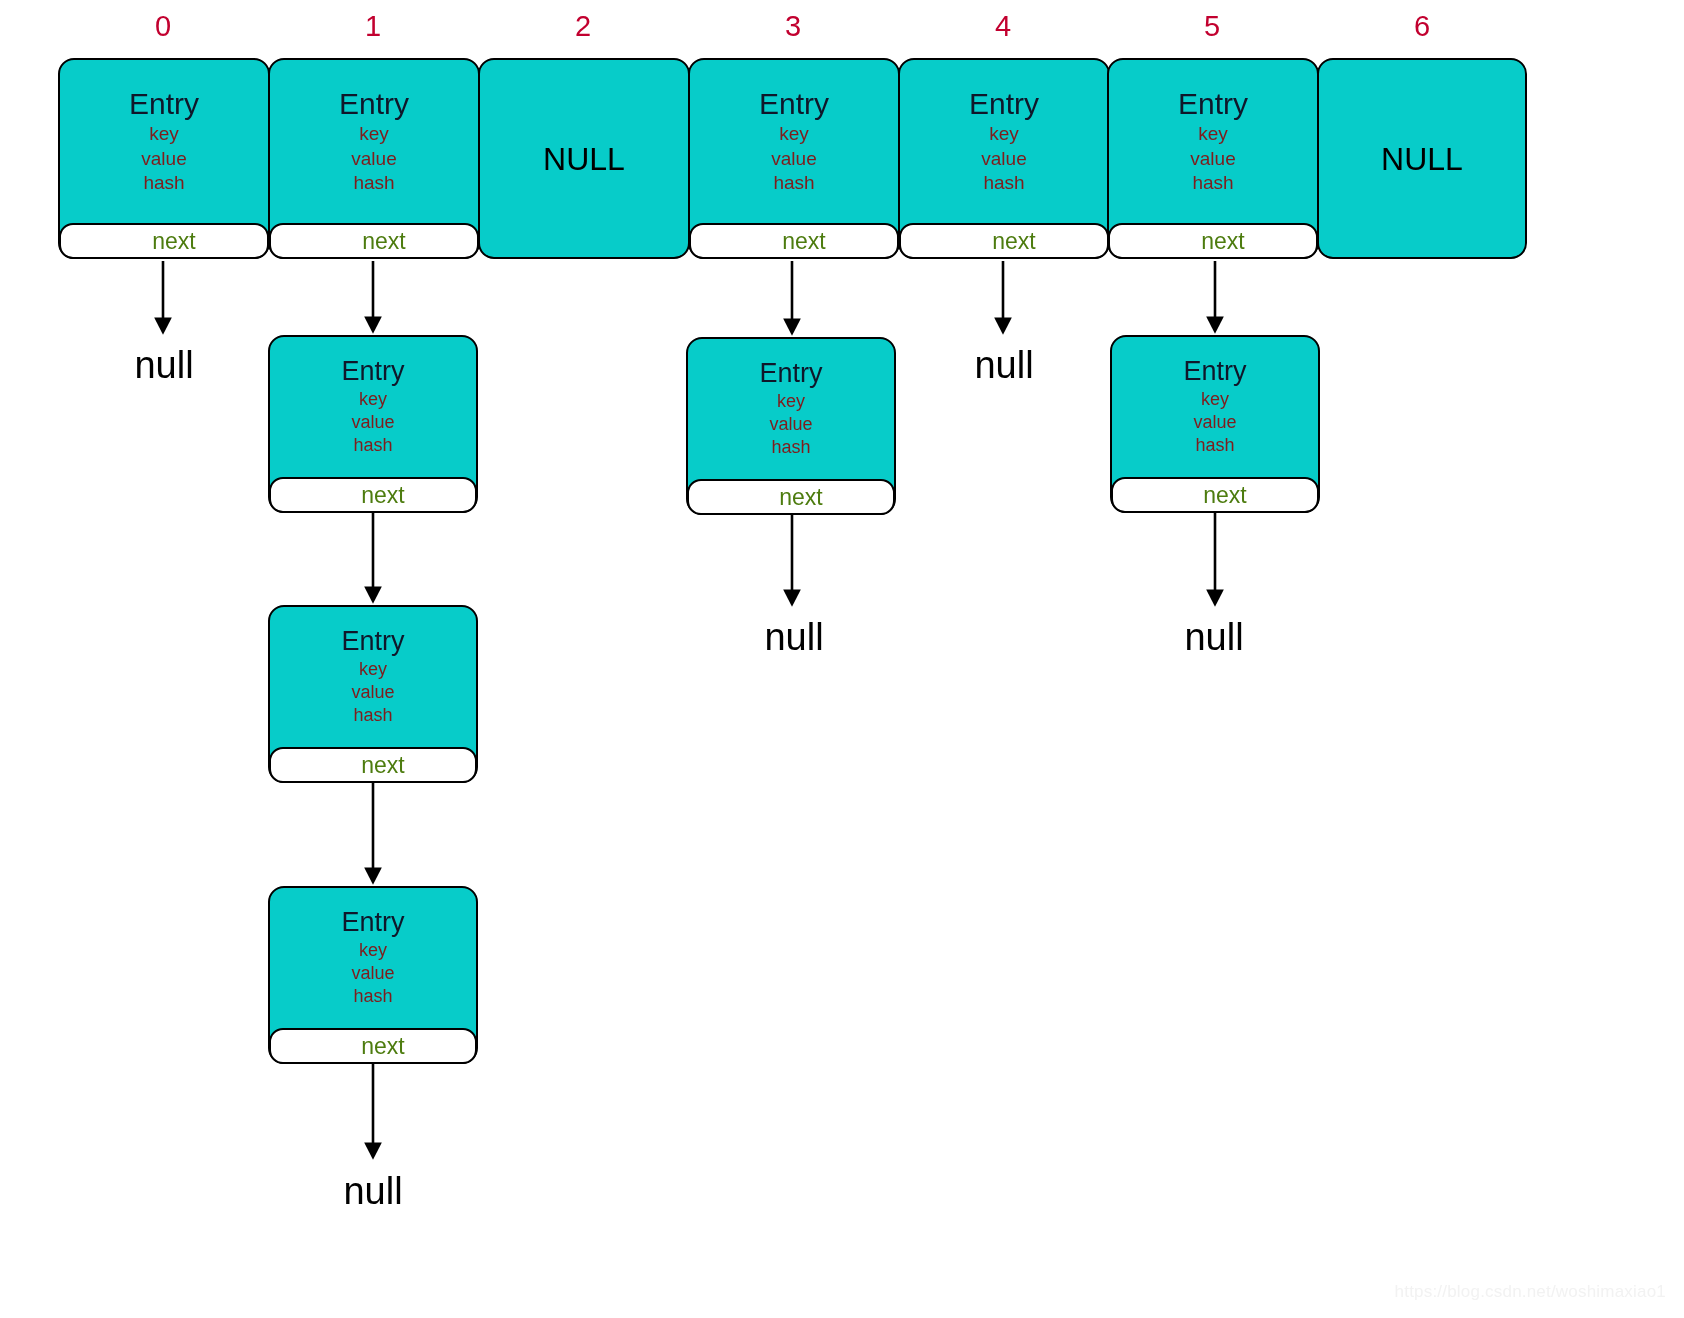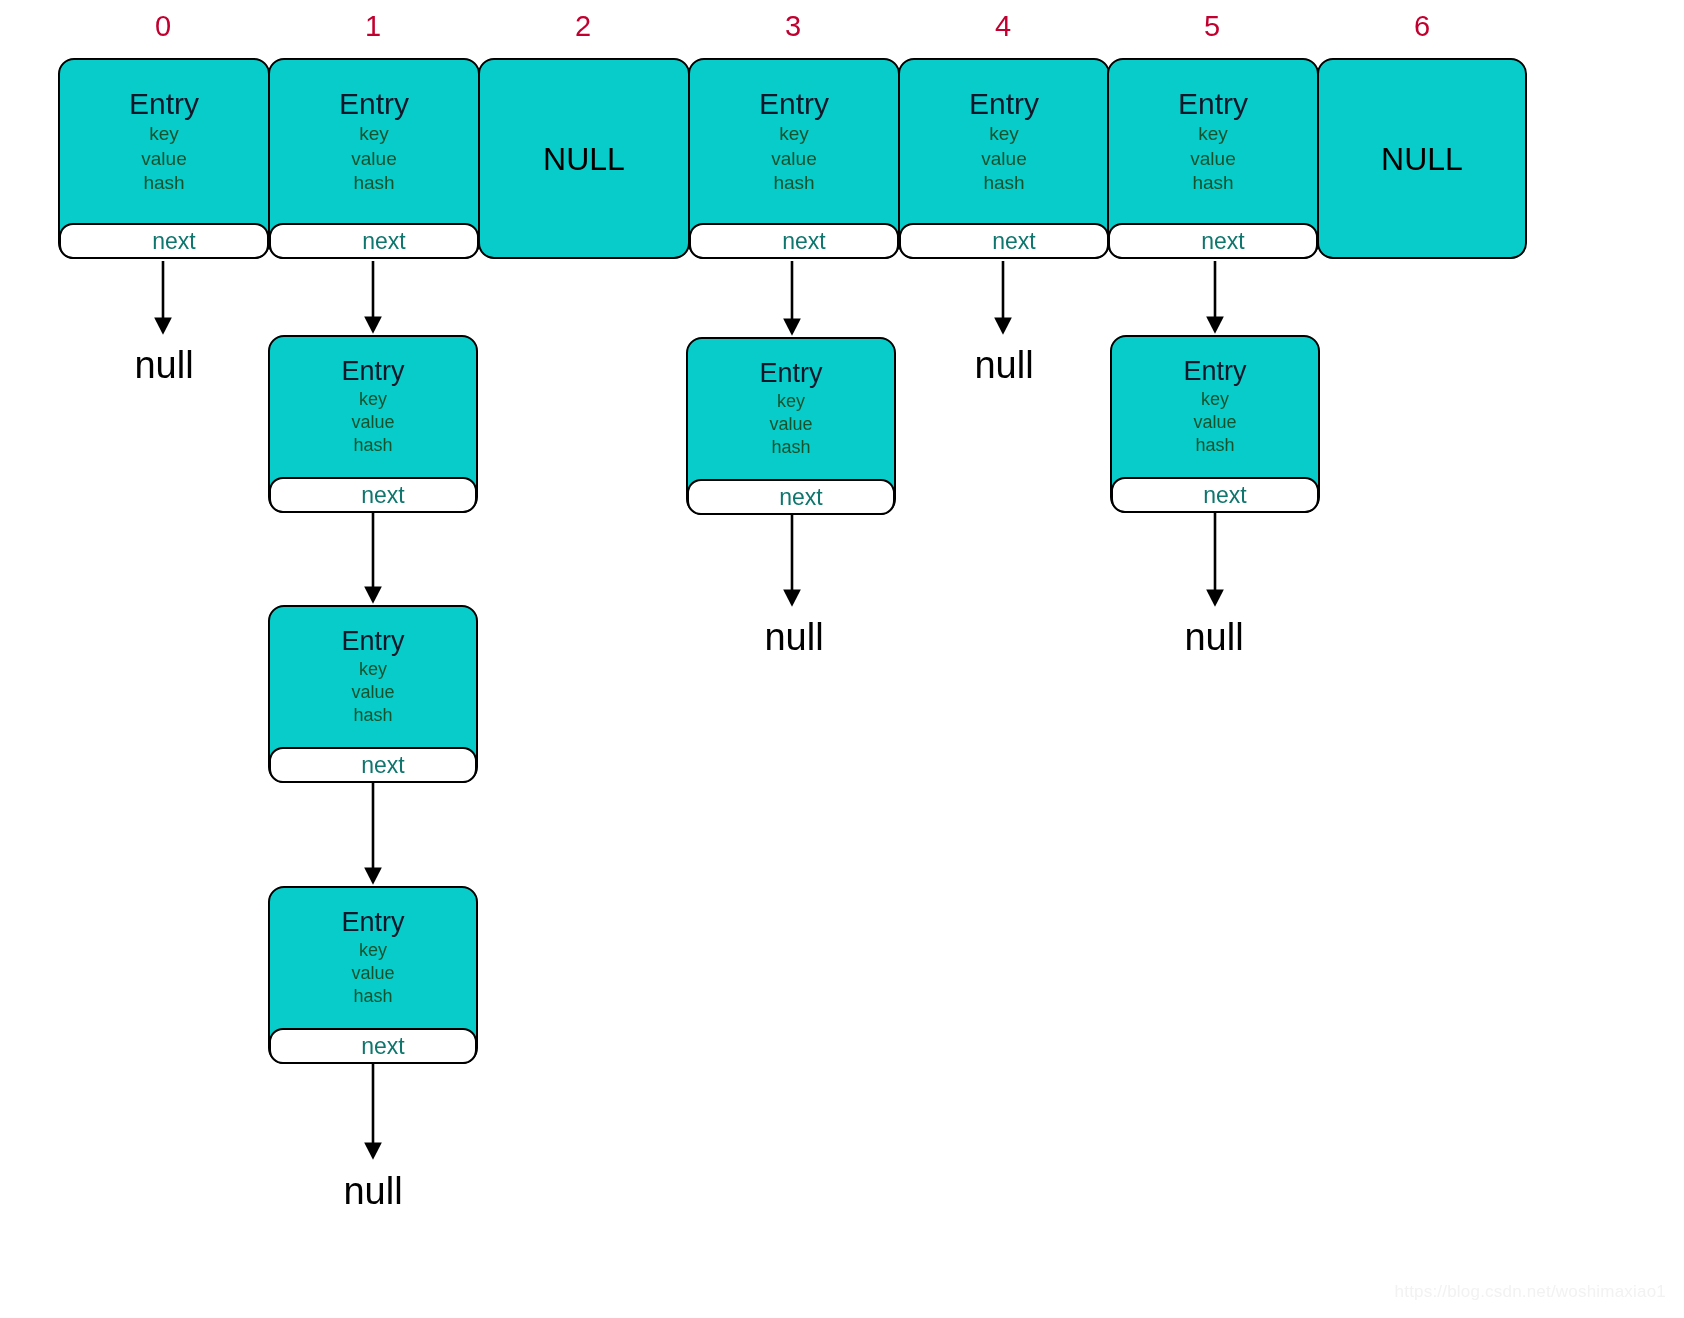--- a/index.html
+++ b/index.html
@@ -56,21 +56,21 @@
     margin-bottom:2px;
   }
   .fields{
     display:flex;
     flex-direction:column;
     align-items:center;
     line-height:1.28;
   }
   .fields span{
     font-size:19px;
-    color:#14532d;
+    color:#7f1d1d;
   }
   .null-word{
     font-size:32px;
     color:#000000;
     line-height:1;
   }
 
   
   .next{
     position:absolute;
@@ -79,21 +79,21 @@
     bottom:-2px;
     height:36px;
     box-sizing:border-box;
     background:#ffffff;
     border:2.5px solid #000000;
     border-radius:14px;
     display:flex;
     align-items:center;
     justify-content:center;
     font-size:23px;
-    color:#0f766e;
+    color:#4d7c0f;
     padding-left:20px;
   }
 
   
   .node{
     position:absolute;
     width:210px;
     height:178px;
     box-sizing:border-box;
     background:#07ccc9;

